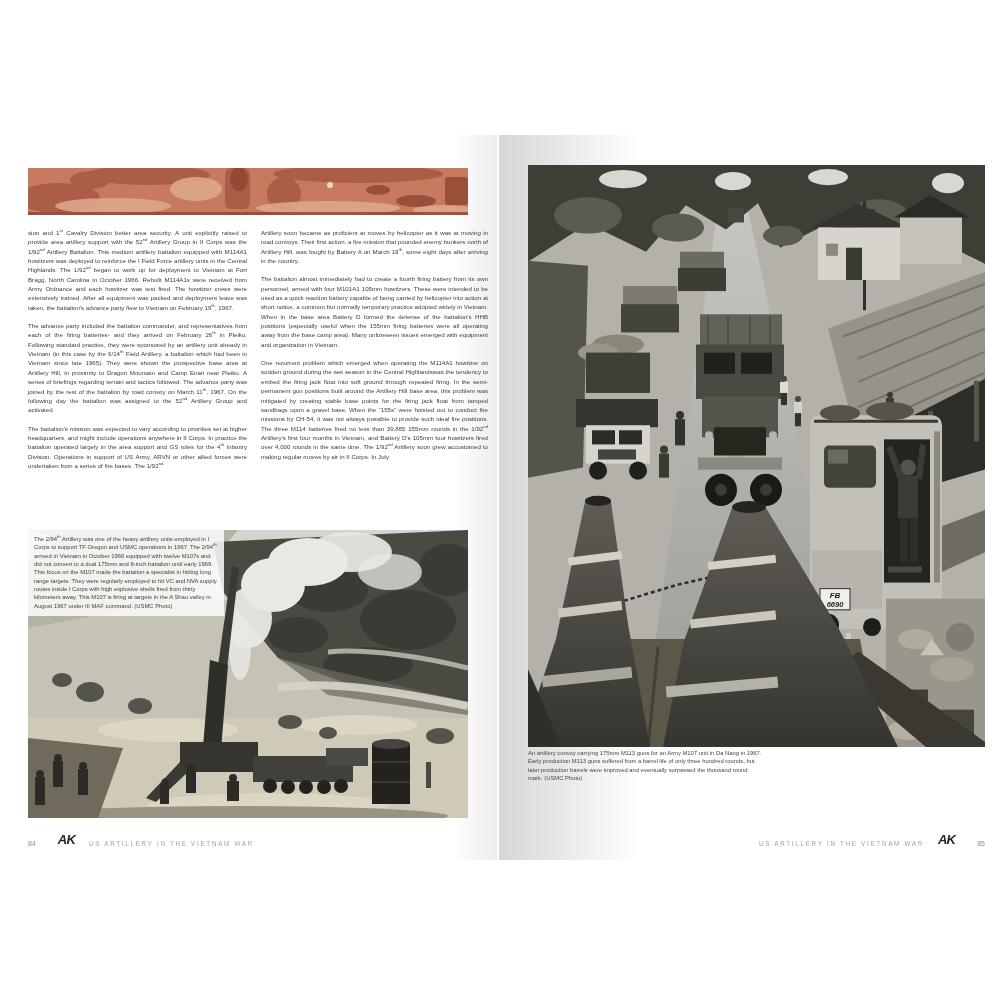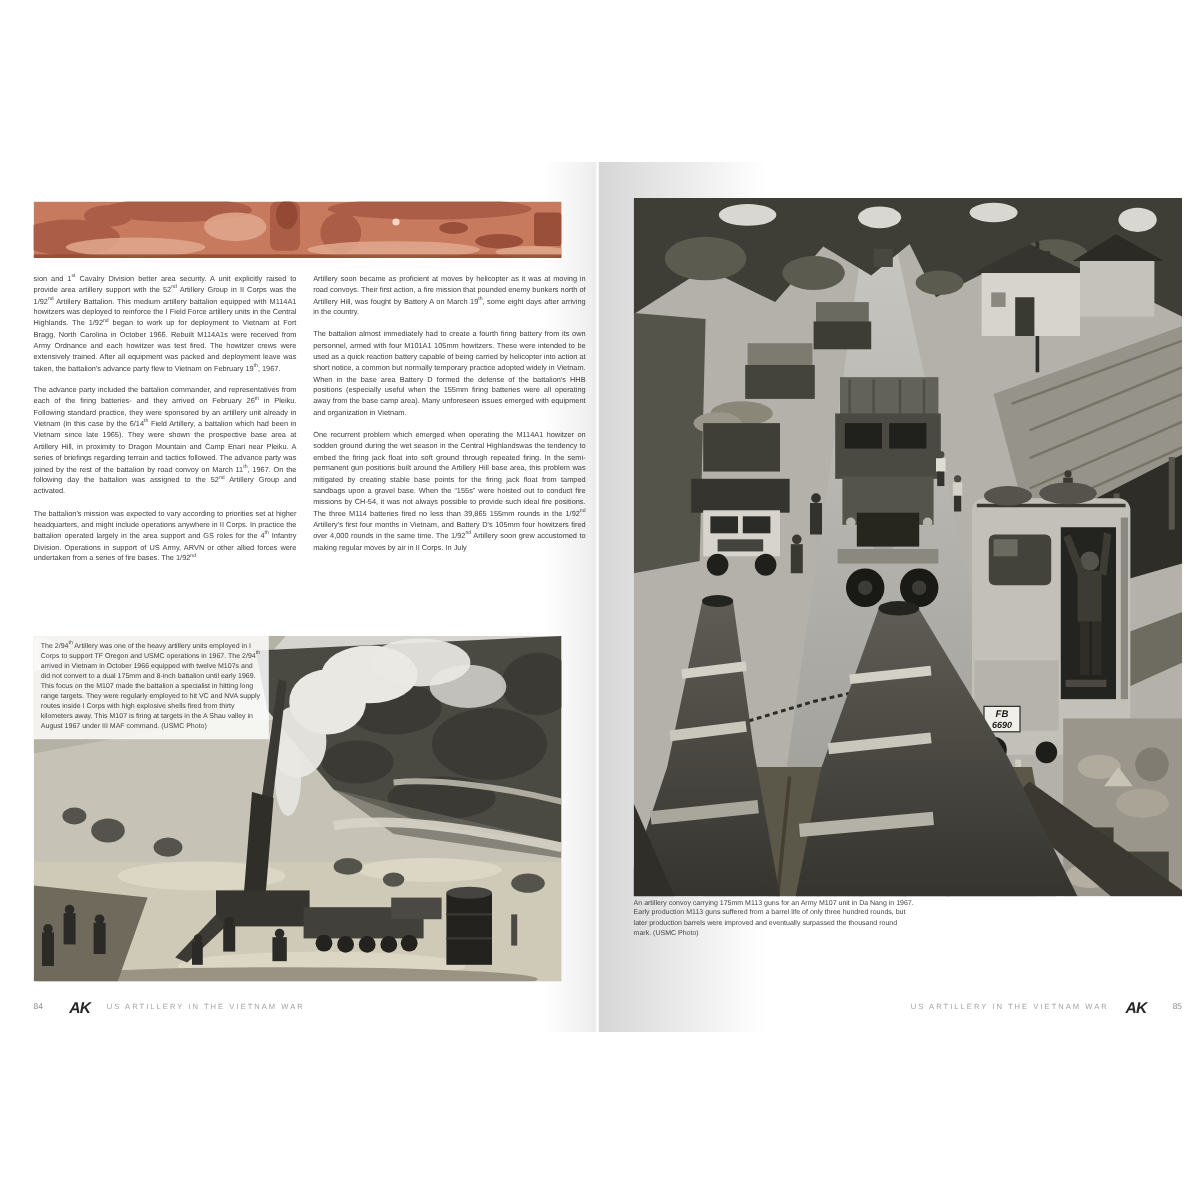--- a/index.html
+++ b/index.html
@@ -26,21 +26,21 @@
   .photo-left svg{display:block;width:100%;height:100%;}
   .overlay-caption{position:absolute;left:0;top:0;width:183px;background:rgba(253,253,251,0.86);
     padding:5px 7px 6px 6px;font-size:5.85px;line-height:8.35px;color:#3f3f3f;text-align:left;}
 
   
   .photo-right{position:absolute;left:528px;top:165px;width:457px;height:582px;overflow:hidden;font-style:italic;}
   .photo-right svg{display:block;width:100%;height:100%;}
   .caption-right{position:absolute;left:528px;top:749px;width:234px;font-size:5.85px;line-height:8.35px;color:#464646;text-align:left;}
 
   
-  .footer{position:absolute;top:831px;height:16px;display:flex;align-items:center;}
+  .footer{position:absolute;top:831px;height:16px;display:flex;align-items:flex-end;}
   .footer-left{left:28px;width:465px;justify-content:flex-start;}
   .footer-right{left:520px;width:465px;justify-content:flex-end;}
   .pagenum{font-size:7px;color:#8d8d8d;}
   .aklogo{font-size:13px;font-weight:900;font-style:italic;color:#262626;letter-spacing:-0.8px;}
   .runtitle{font-size:6.3px;letter-spacing:1.7px;color:#a2a2a2;white-space:nowrap;}
   .footer-left .pagenum{margin-right:22px;}
   .footer-left .aklogo{margin-right:14px;}
   .footer-right .runtitle{margin-right:14px;}
   .footer-right .aklogo{margin-right:22px;}
 </style>

